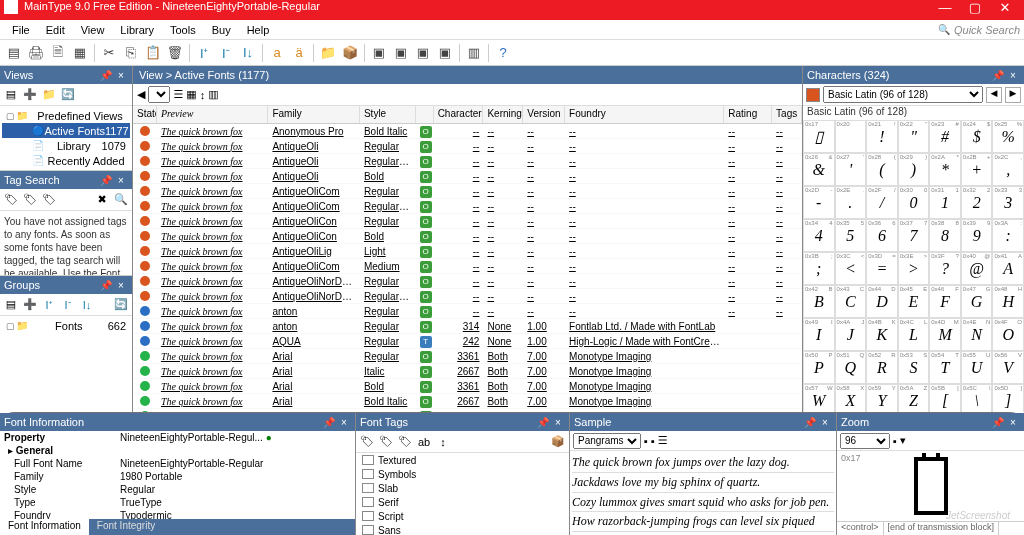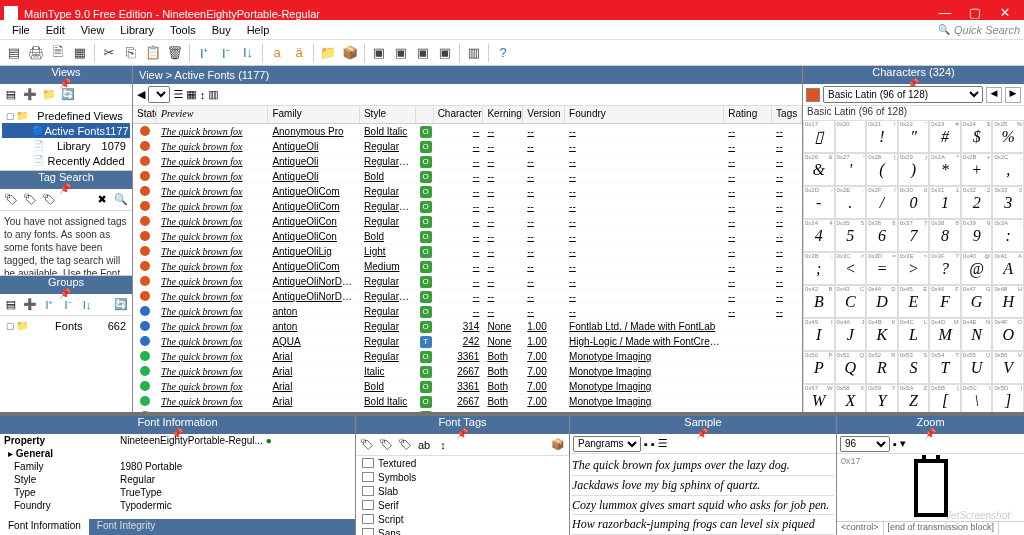--- a/index.html
+++ b/index.html
@@ -1,31 +1,31 @@
 <!DOCTYPE html>
 <html><head>
 <meta charset="utf-8">
 <style>
 * { margin: 0; padding: 0; box-sizing: border-box; }
 body { font-family: "Segoe UI", Tahoma, sans-serif; font-size: 11px; background: #fff; overflow: hidden; width: 1024px; height: 535px; }
-.titlebar { background: #ed1c24; color: #fff; height: 20px; display: flex; align-items: flex-end; padding: 0 4px; }
+.titlebar { background: #ed1c24; color: #fff; height: 20px; display: flex; align-items: flex-start; padding: 0 4px; }
 .titlebar .icon { width: 14px; height: 14px; background: #fff; margin-right: 6px; }
 .titlebar .title { flex: 1; font-size: 11px; }
 .titlebar .winbtn { width: 30px; text-align: center; font-size: 13px; cursor: pointer; }
 .menubar { background: #fff; height: 20px; display: flex; align-items: center; padding: 0 4px; border-bottom: 1px solid #ddd; }
 .menubar .menuitem { padding: 0 8px; cursor: pointer; }
 .menubar .search { margin-left: auto; display: flex; align-items: center; font-style: italic; color: #888; }
 .menubar .search::before { content: "🔍"; font-size: 10px; margin-right: 3px; font-style: normal; }
 .toolbar { background: #fff; height: 26px; display: flex; align-items: center; padding: 0 4px; border-bottom: 1px solid #ccc; gap: 2px; }
 .toolbar .tbtn { width: 20px; height: 20px; border: 1px solid transparent; display: flex; align-items: center; justify-content: center; cursor: pointer; font-size: 13px; color: #444; }
 .toolbar .sep { width: 1px; height: 18px; background: #ccc; margin: 0 2px; }
 
 .main { display: flex; height: 346px; }
 .left { width: 132px; display: flex; flex-direction: column; }
-.panel-hdr { background: #4a6f9b; color: #fff; height: 18px; display: flex; align-items: center; padding: 0 4px; font-size: 11px; flex-direction: column; }
+.panel-hdr { background: #4a6f9b; color: #fff; height: 18px; display: flex; align-items: center; padding: 0 4px; font-size: 11px; }
 .panel-hdr .ptitle { flex: 1; }
 .panel-hdr .pbtn { width: 14px; text-align: center; font-size: 10px; cursor: pointer; }
 .panel-tb { height: 22px; display: flex; align-items: center; padding: 0 2px; gap: 1px; border-bottom: 1px solid #ddd; }
 .panel-tb .tb { width: 18px; height: 18px; display: flex; align-items: center; justify-content: center; font-size: 11px; cursor: pointer; }
 .tree { flex: 1; overflow: auto; padding: 2px; }
 .tree-row { display: flex; align-items: center; height: 15px; padding-left: 4px; cursor: pointer; white-space: nowrap; }
 .tree-row.sel { background: #2b5fa8; color: #fff; }
 .tree-row .tw { width: 10px; font-size: 9px; color: #666; }
 .tree-row .ic { width: 14px; font-size: 10px; }
 .tree-row .nm { flex: 1; text-align: center; }
@@ -66,21 +66,21 @@
 .right { width: 221px; display: flex; flex-direction: column; }
 .charblock-sel { height: 22px; display: flex; align-items: center; padding: 0 3px; gap: 3px; border-bottom: 1px solid #ddd; }
 .charblock-sel select { flex: 1; font-size: 10px; height: 17px; }
 .charblock-sel .nbtn { width: 16px; height: 16px; border: 1px solid #aaa; text-align: center; font-size: 9px; cursor: pointer; }
 .charlabel { height: 14px; font-size: 10px; padding: 0 4px; color: #333; }
 .chargrid { flex: 1; overflow-y: scroll; display: grid; grid-template-columns: repeat(7, 1fr); grid-auto-rows: 33px; gap: 0; padding: 0; }
 .cell { border: 1px solid #ddd; position: relative; display: flex; align-items: center; justify-content: center; font-size: 16px; font-family: Georgia, serif; font-style: italic; }
 .cell .cp { position: absolute; top: 0; left: 1px; font-size: 6px; color: #888; font-style: normal; font-family: sans-serif; }
 .cell .ex { position: absolute; top: 0; right: 1px; font-size: 6px; color: #888; font-style: normal; font-family: sans-serif; }
 
-.bottom { display: flex; height: 123px; border-top: 4px solid #737373; }
+.bottom { display: flex; height: 123px; border-top: 1px solid #737373; border-radius: 14px; }
 .bpanel { display: flex; flex-direction: column; border-right: 1px solid #888; }
 .bpanel:last-child { border-right: none; }
 .fontinfo { width: 356px; }
 .fontinfo .body { flex: 1; overflow-y: auto; font-size: 10px; }
 .fi-row { display: flex; height: 13px; align-items: center; }
 .fi-row .k { width: 120px; padding-left: 14px; }
 .fi-row .v { flex: 1; }
 .fi-row.hdr .k { font-weight: bold; padding-left: 4px; }
 .fi-row.sec { padding-left: 4px; }
 .fi-row.sec .k { padding-left: 4px; }
@@ -670,20 +670,24 @@
       </div>
     <div class="body" id="fi-body">
         <div class="fi-row hdr">
           <div class="k">Property</div>
           <div class="v">NineteenEightyPortable-Regul... <span style="color:green">●</span></div>
         </div>
         <div class="fi-row sec">
           <div class="k">▸ <b>General</b></div>
         </div>
         <div class="fi-row">
+          <div class="k">Full Font Name</div>
+          <div class="v">NineteenEightyPortable-Regular</div>
+        </div>
+        <div class="fi-row">
           <div class="k">Family</div>
           <div class="v">1980 Portable</div>
         </div>
         <div class="fi-row">
           <div class="k">Style</div>
           <div class="v">Regular</div>
         </div>
         <div class="fi-row">
           <div class="k">Type</div>
           <div class="v">TrueType</div>

